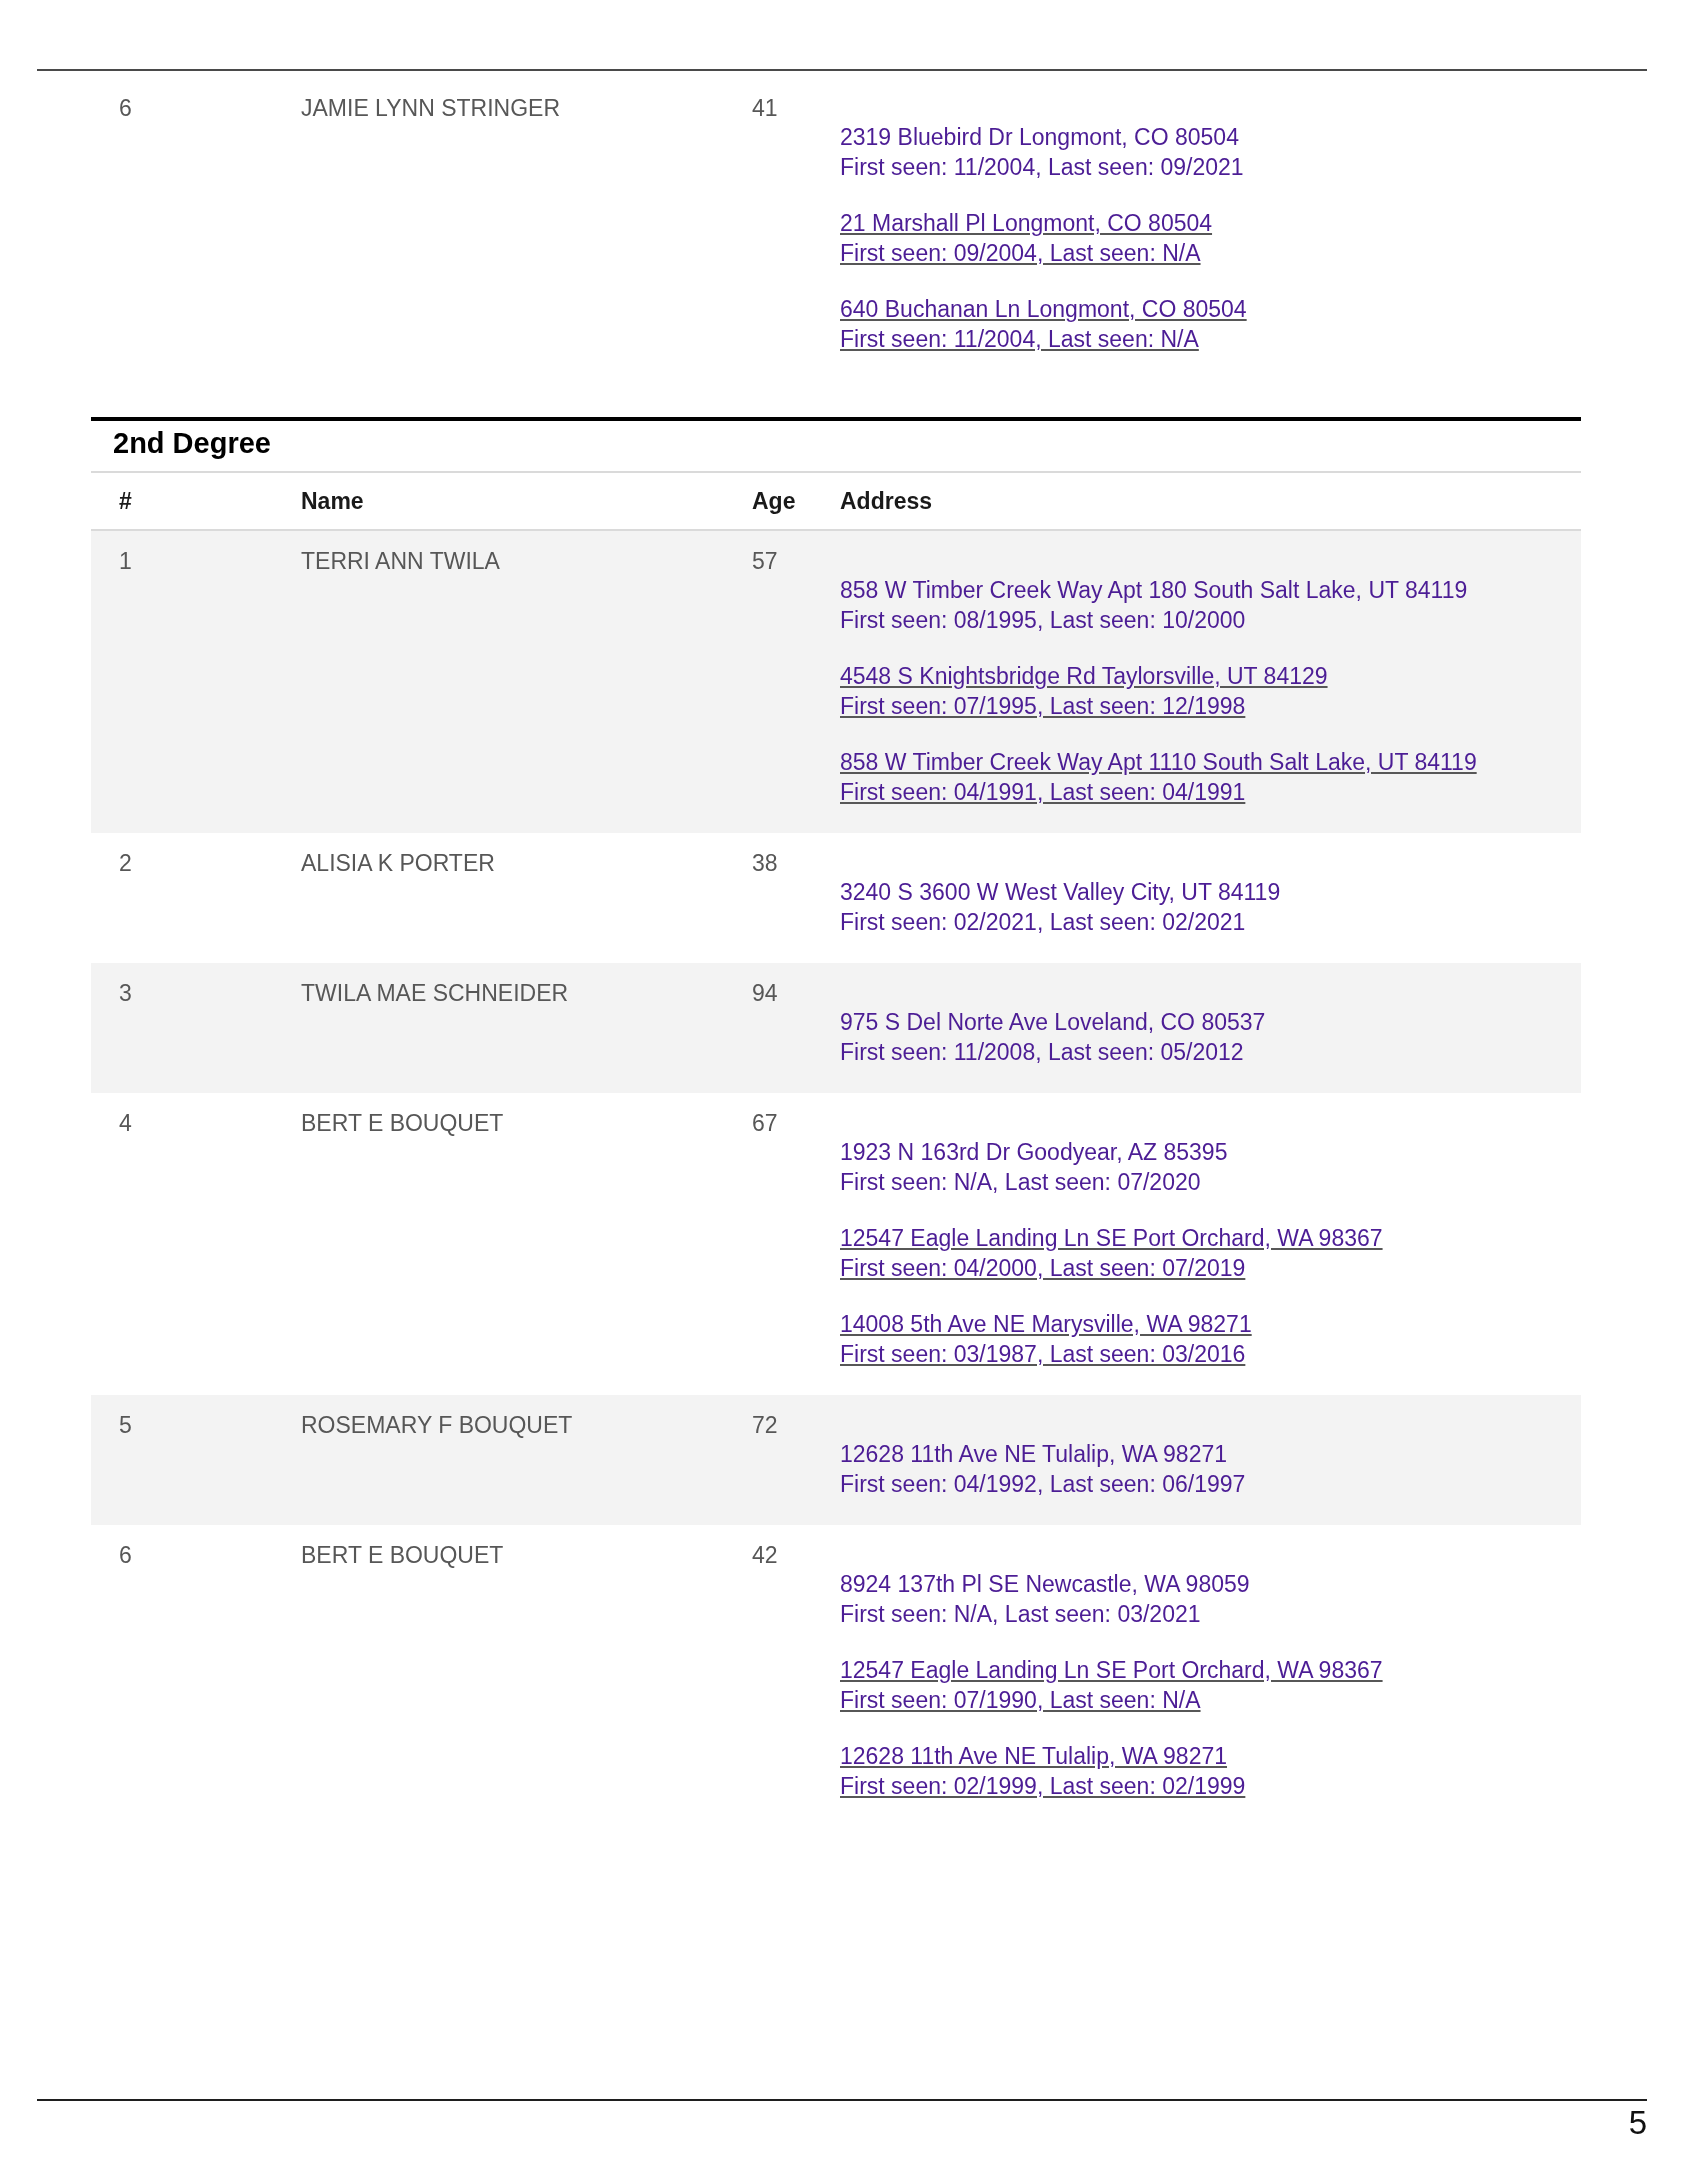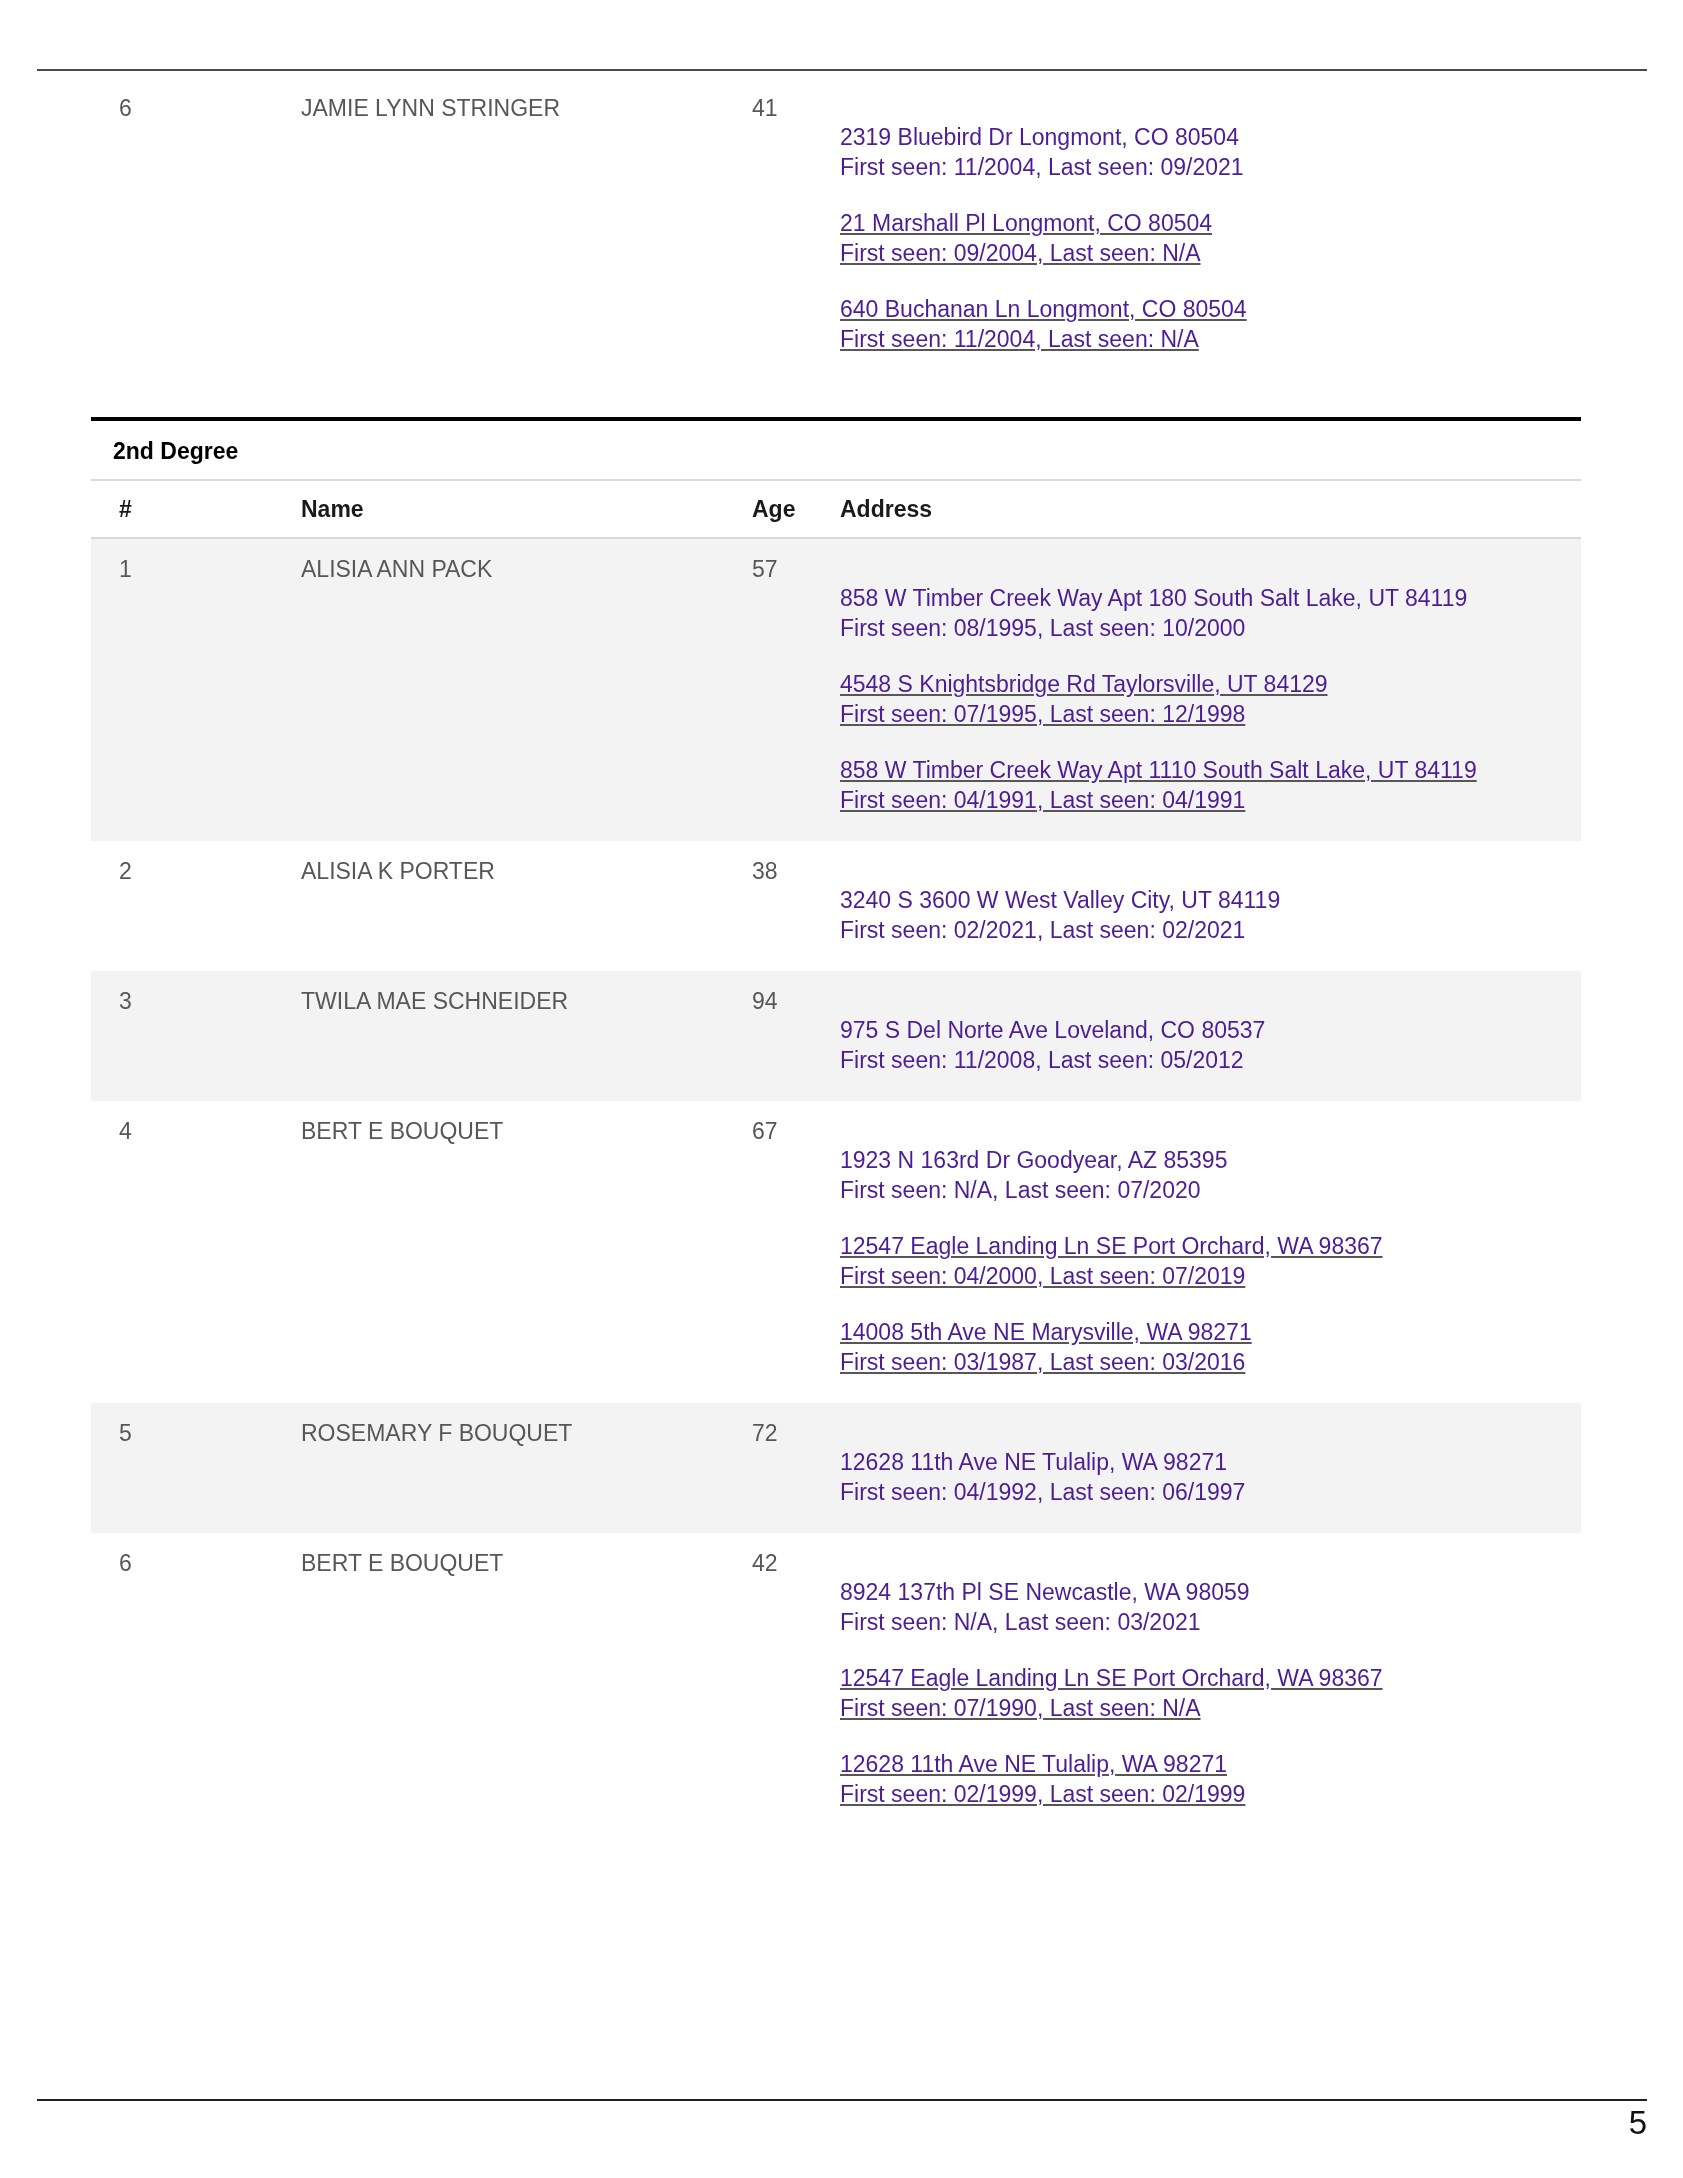--- a/index.html
+++ b/index.html
@@ -36,22 +36,22 @@
 
   .c-num { padding-left:28px; }
   .c-num, .c-name, .c-age { font-size:23px; line-height:28px; color:#575757; }
 
   .c-addr { padding-top:28px; }
   .addr-block + .addr-block { margin-top:26px;text-decoration:underline; }
   .addr-line { font-size:23px; line-height:30px; color:#4c1d95; }
 
   .section-bar { height:4px; background:#000000; margin-top:37px; }
   .section-title {
-    font-size:23px; line-height:28px; font-weight:bold; color:#000000;
-    padding:16px 0 14px 22px;
+    font-size:29px; line-height:28px; font-weight:bold; color:#000000;
+    padding:8px 0 14px 22px;
   }
   .thin-rule { height:2px; background:#dadada; }
   .header-row { padding:14px 0; }
   .header-row > div { font-size:23px; line-height:28px; font-weight:bold; color:#1a1a1a; }
   .header-row .c-num { padding-left:28px; }
 </style>
 </head>
 <body>
 
 <div class="page-rule top-rule"></div>
@@ -85,21 +85,21 @@
   <div class="header-row">
     <div class="c-num">#</div>
     <div>Name</div>
     <div>Age</div>
     <div>Address</div>
   </div>
   <div class="thin-rule"></div>
 
   <div class="row shaded">
     <div class="c-num">1</div>
-    <div class="c-name">ALISIA ANN PACK</div>
+    <div class="c-name">TERRI ANN TWILA</div>
     <div class="c-age">57</div>
     <div class="c-addr">
       <div class="addr-block">
         <div class="addr-line">858 W Timber Creek Way Apt 180 South Salt Lake, UT 84119</div>
         <div class="addr-line">First seen: 08/1995, Last seen: 10/2000</div>
       </div>
       <div class="addr-block">
         <div class="addr-line">4548 S Knightsbridge Rd Taylorsville, UT 84129</div>
         <div class="addr-line">First seen: 07/1995, Last seen: 12/1998</div>
       </div>

